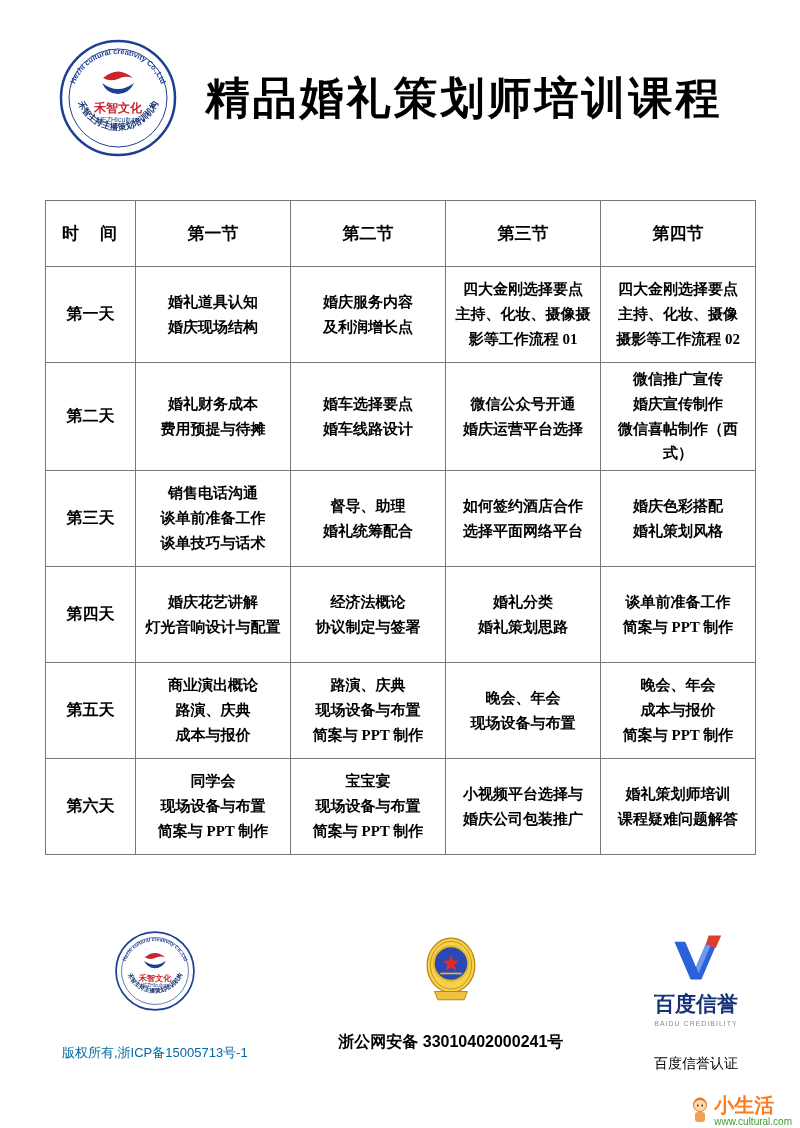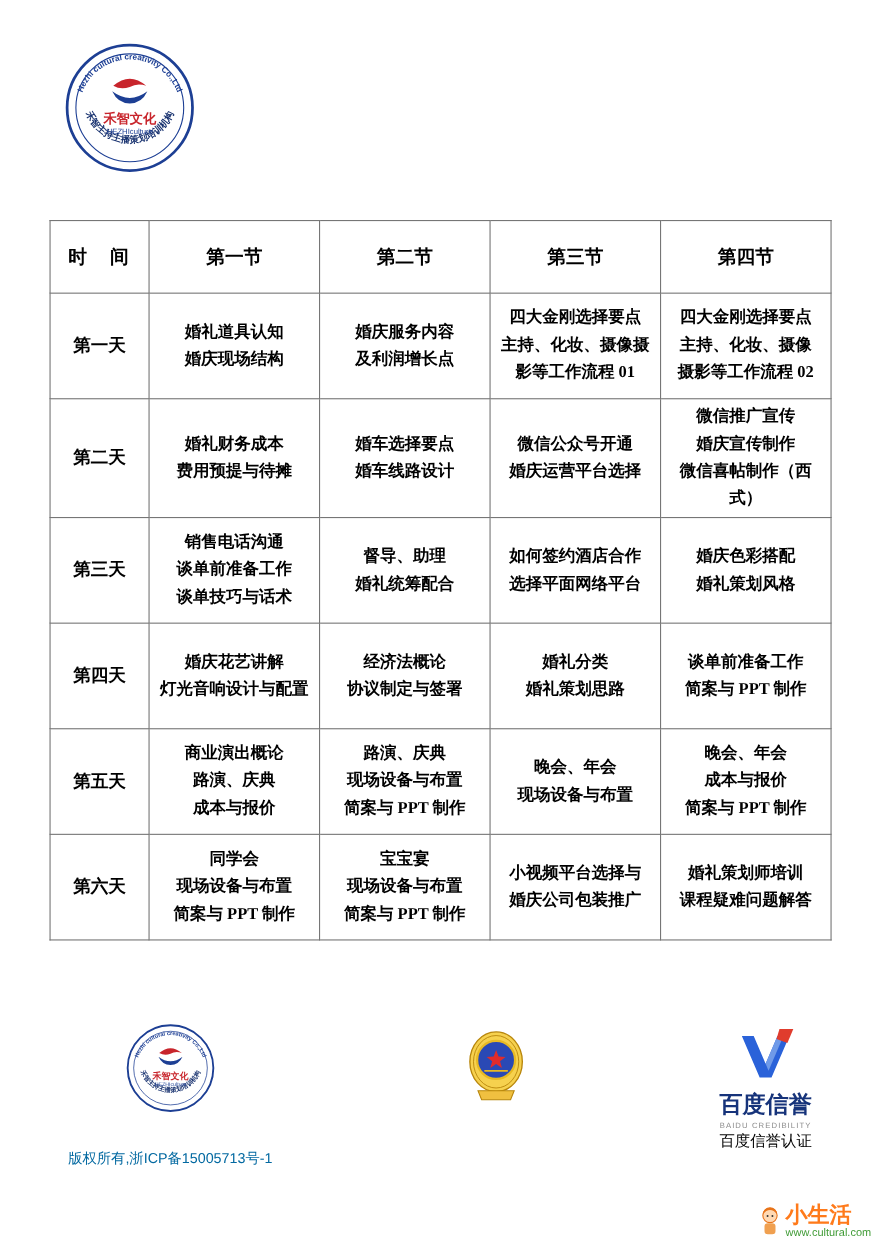--- a/index.html
+++ b/index.html
@@ -46,21 +46,21 @@
     position: absolute; top: 926px; left: 0; width: 100%;
     display: flex; justify-content: space-between; align-items: flex-start;
     padding: 0 62px;
   }
   .footer-item { display: flex; flex-direction: column; align-items: center; }
   .icon-slot { height: 90px; display: flex; align-items: center; justify-content: center; }
   .copyright { font-size: 13px; color: #0369a1; margin-top: 28px; }
   .beian { font-size: 16px; font-weight: bold; color: #000; margin-top: 16px; }
   .baidu-title { font-size: 21px; font-weight: bold; color: #16337a; margin-top: 0px; }
   .baidu-sub { font-size: 7px; color: #8a8a8a; letter-spacing: 1px; margin-top: 2px; }
-  .baidu-cert { font-size: 14px; color: #000; margin-top: 2px; }
+  .baidu-cert { font-size: 14px; color: #000; margin-top: 28px; }
 
   
   .watermark { position: absolute; right: 8px; bottom: 1px;
                display: flex; align-items: center; gap: 3px; }
   .wm-text { display: flex; flex-direction: column; align-items: flex-start; }
   .wm-title { font-size: 20px; font-weight: bold; color: #ff7a1a; line-height: 1.05; }
   .wm-url { font-size: 10px; color: #3f9b35; }
 </style>
 </head>
 <body>
@@ -81,20 +81,21 @@
         </text>
         <text font-size="8.5" fill="#16306e" font-weight="bold">
           <textPath href="#arcB1" startOffset="50%" text-anchor="middle">禾智主持主播策划培训机构</textPath>
         </text>
         <path d="M45,40 q15,-13 30,0 q-8,-3 -15,1 q-8,3 -15,-1 z" fill="#c8252c"></path>
         <path d="M44,45 q16,12 32,0 q-5,11 -16,11 q-11,0 -16,-11 z" fill="#1d3f94"></path>
         <text x="60" y="74" text-anchor="middle" font-size="12" font-weight="bold" fill="#c8252c">禾智文化</text>
         <text x="60" y="84" text-anchor="middle" font-size="7" fill="#1d3f94">HEZHIculture</text>
       </svg>
     </div>
+    <h1 class="title">精品婚礼策划师培训课程</h1>
   </div>
 
   <table class="schedule">
     <colgroup>
       <col style="width:90px">
       <col style="width:155px">
         <col style="width:155px">
       <col style="width:155px">
         <col style="width:155px">
     </colgroup>
@@ -216,20 +217,21 @@
       <div class="icon-slot">
         <svg viewBox="0 0 80 90" width="66" height="74">
           <ellipse cx="40" cy="38" rx="29" ry="33" fill="#f6d14e" stroke="#b8860b" stroke-width="1.5"></ellipse>
           <ellipse cx="40" cy="38" rx="25" ry="29" fill="none" stroke="#b8860b" stroke-width="1"></ellipse>
           <circle cx="40" cy="36" r="21" fill="#2a49b5" stroke="#e8b923" stroke-width="2.5"></circle>
           <polygon points="40,25 42.7,32.28 50.46,32.6 44.37,37.42 46.47,44.9 40,40.6 33.53,44.9 35.63,37.42 29.54,32.6 37.3,32.28" fill="#e02b2b"></polygon>
           <path d="M27,48 h26" stroke="#e8b923" stroke-width="2" fill="none"></path>
           <path d="M20,70 h40 l-4,10 h-32 z" fill="#f0c040" stroke="#b8860b" stroke-width="1.2"></path>
         </svg>
       </div>
+      <div class="beian">浙公网安备 33010402000241号</div>
     </div>
 
     <div class="footer-item">
       <div class="icon-slot" style="height:64px">
         <svg viewBox="0 0 60 60" width="54" height="54">
           <polygon points="6,12 18,12 30,40 42,12 54,12 36,54 24,54" fill="#2a62d9"></polygon>
           <polygon points="30,40 42,12 48,12 33,47" fill="#6f9ae8"></polygon>
           <polygon points="44,5 58,5 52,19 41,15" fill="#e03c2d"></polygon>
         </svg>
       </div>

